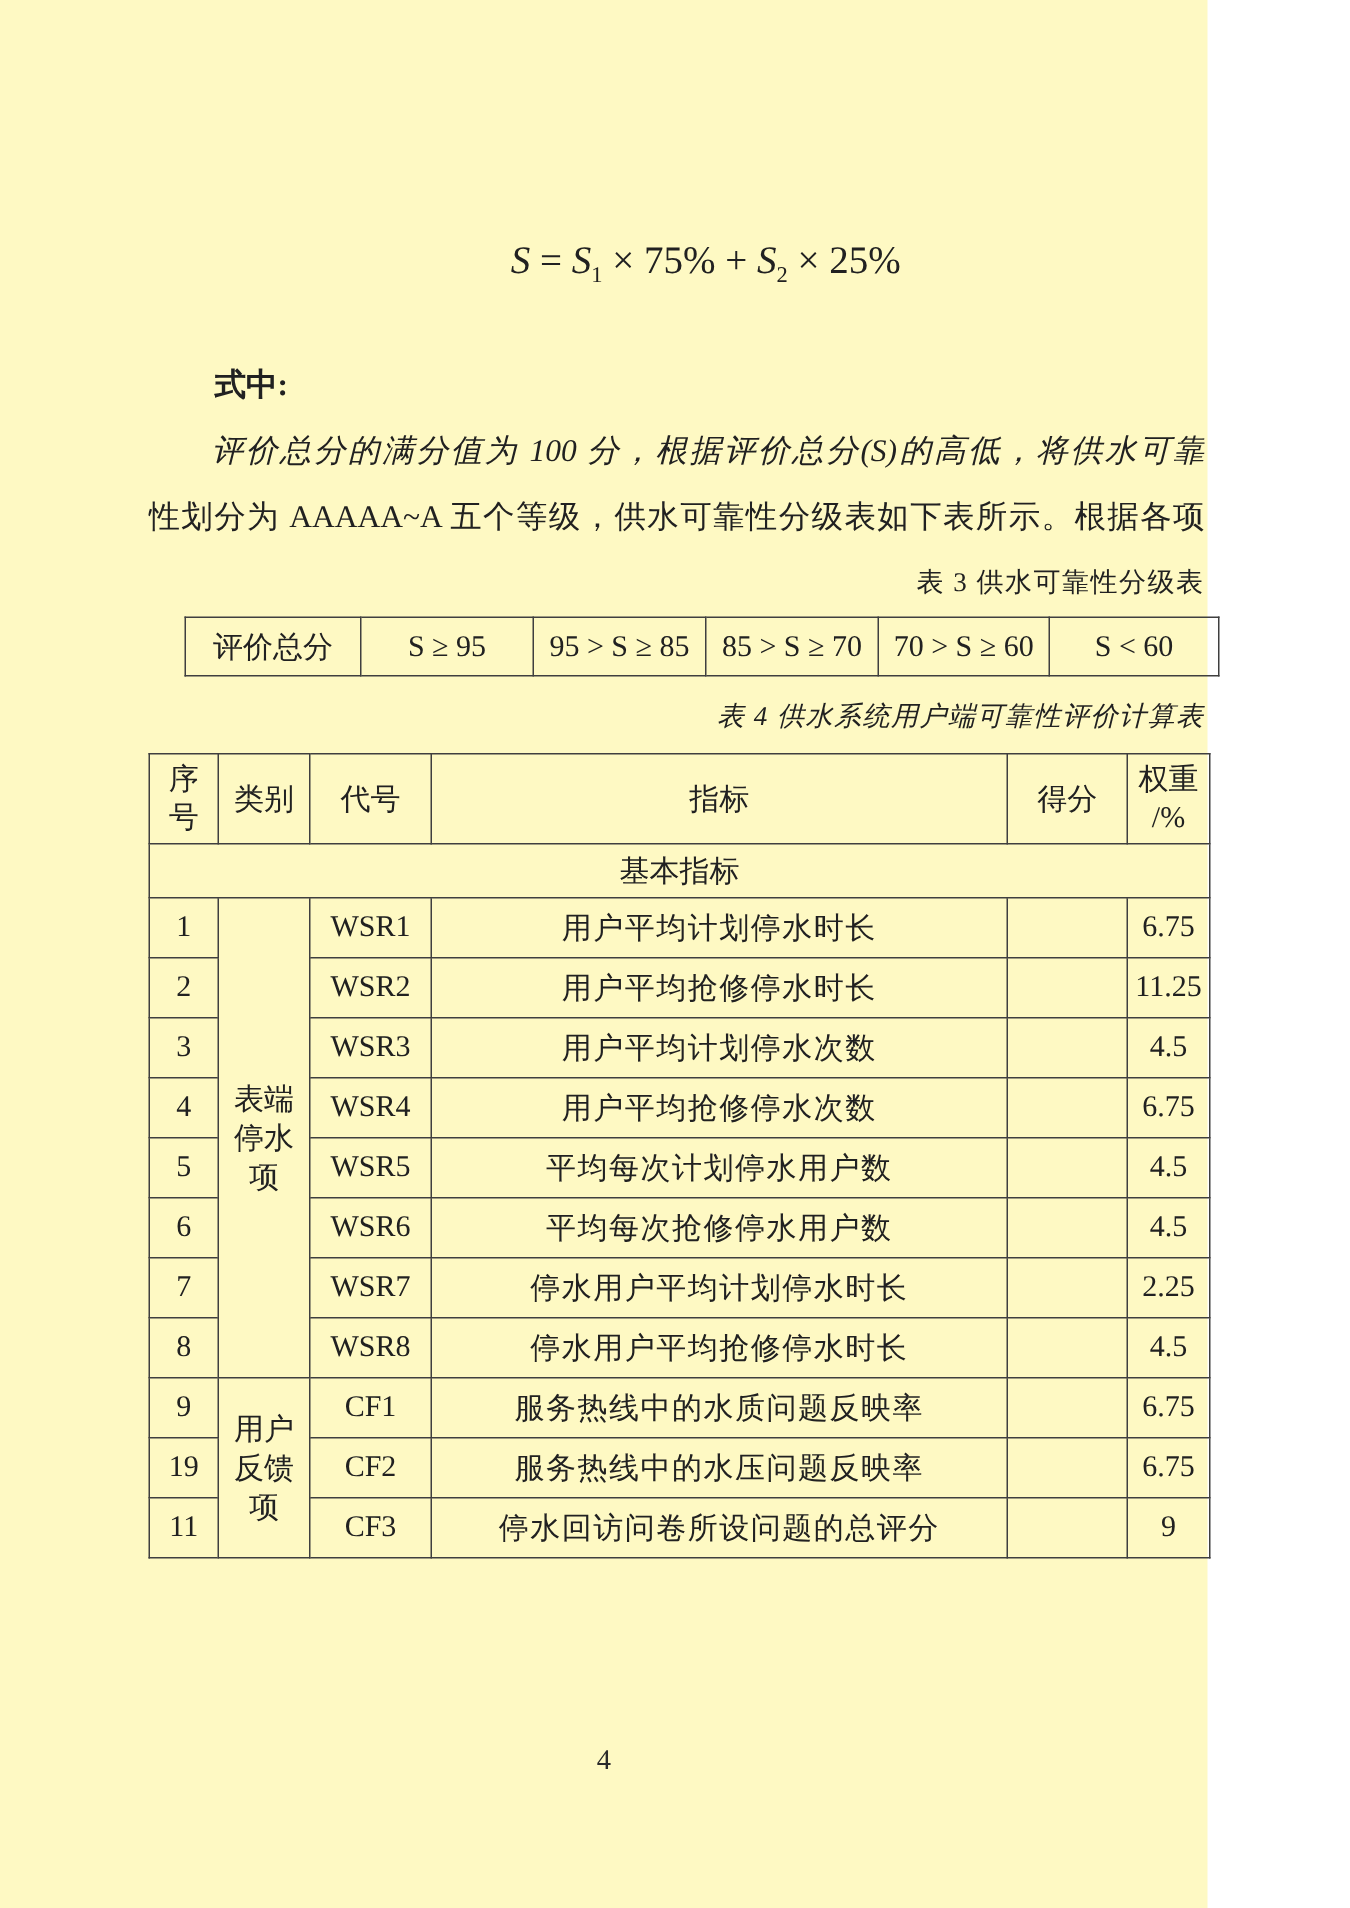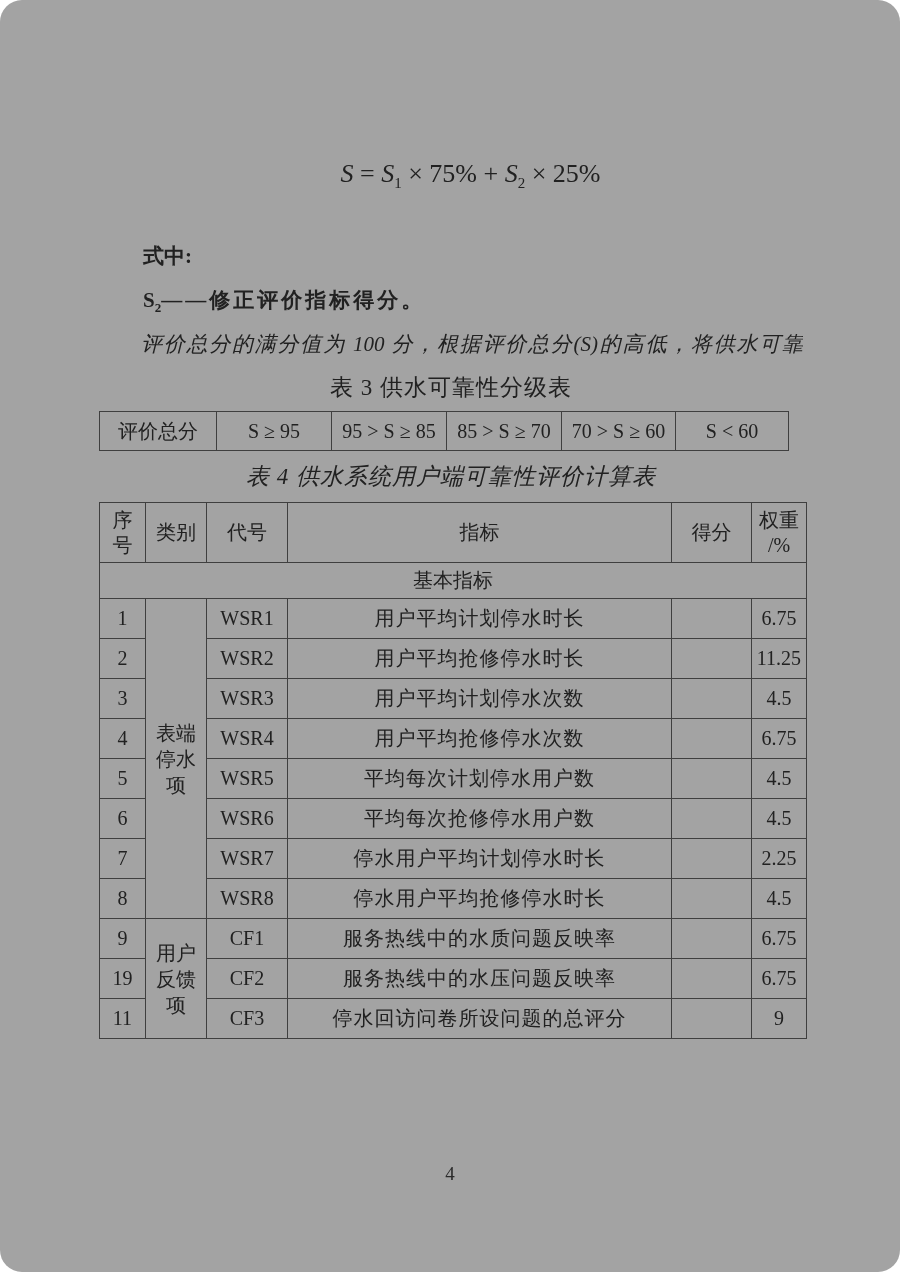--- a/index.html
+++ b/index.html
@@ -4,21 +4,21 @@
 <style>
   * { box-sizing: border-box; }
   html, body { margin: 0; padding: 0; }
   body {
     width: 900px; height: 1272px;
     background: #ffffff;
     color: #212121;
     font-family: "Liberation Serif", "DejaVu Serif", serif;
     overflow: hidden;
   }
-  .page { position: relative; width: 900px; height: 1272px; background: #a3a3a3; border-radius: 22px; }
+  .page { position: relative; width: 805px; height: 1272px; background: #fef9c3; }
   .content { margin-left: 99px; width: 704px; }
 
   
   .formula-line {
     padding-top: 120px;
     text-align: center;
     font-size: 26px;
     line-height: 36px;
     white-space: pre;
   }
@@ -30,31 +30,31 @@
   .bodyline { height: 44px; overflow: hidden; }
   .indent { padding-left: 44px; font-weight: bold; }
   .notesub { font-size: 13px; line-height: 0; }
   .ls { letter-spacing: 3px; }
   .pline { text-align: justify; }
   .jlast { text-align-last: justify; }
   .pfirst { text-indent: 42px; font-style: italic; }
 
   
   .caption {
-    text-align: center;
-    font-size: 23px;
+    text-align: right;
+    font-size: 18px;
     line-height: 26px;
     letter-spacing: 1px;
   }
   .caption3 { margin-top: 9px; }
   .caption4 { margin-top: 13px; font-style: italic; }
 
   
   table { border-collapse: collapse; table-layout: fixed; }
-  .t3 { width: 689px; margin-top: 10px; }
+  .t3 { width: 689px; margin-top: 10px; margin-left: 24px; }
   .t3 td {
     border: 1.5px solid #3f3f3f;
     text-align: center; vertical-align: middle;
     font-size: 20px; height: 38px; padding: 0 2px;
     white-space: nowrap; overflow: hidden;
   }
   .t3 tr.r1 td { height: 39px; }
 
   .t4 { width: 707px; margin-top: 12px; }
   .t4 th, .t4 td {
@@ -83,24 +83,22 @@
 
 <div class="page">
   <div class="content">
 
     <div class="formula-line">
       <span class="fit">S</span><span> = </span><span class="fit">S</span><span class="fsub">1</span><span> × 75% + </span><span class="fit">S</span><span class="fsub">2</span><span> × 25%</span>
     </div>
 
     <div class="textblock">
       <div class="bodyline indent">式中:</div>
-      <div class="bodyline indent">
-        <span>S</span><sub class="notesub">2</sub><span class="ls">——修正评价指标得分。</span>
-      </div>
       <div class="bodyline pline jlast pfirst">评价总分的满分值为 100 分，根据评价总分(S)的高低，将供水可靠</div>
+      <div class="bodyline pline jlast">性划分为 AAAAA~A 五个等级，供水可靠性分级表如下表所示。根据各项</div>
     </div>
 
     <div class="caption caption3">表 3 供水可靠性分级表</div>
     <table class="t3">
       <colgroup>
         <col style="width:117px">
           <col style="width:115px">
           <col style="width:115px">
         <col style="width:115px">
           <col style="width:114px">

